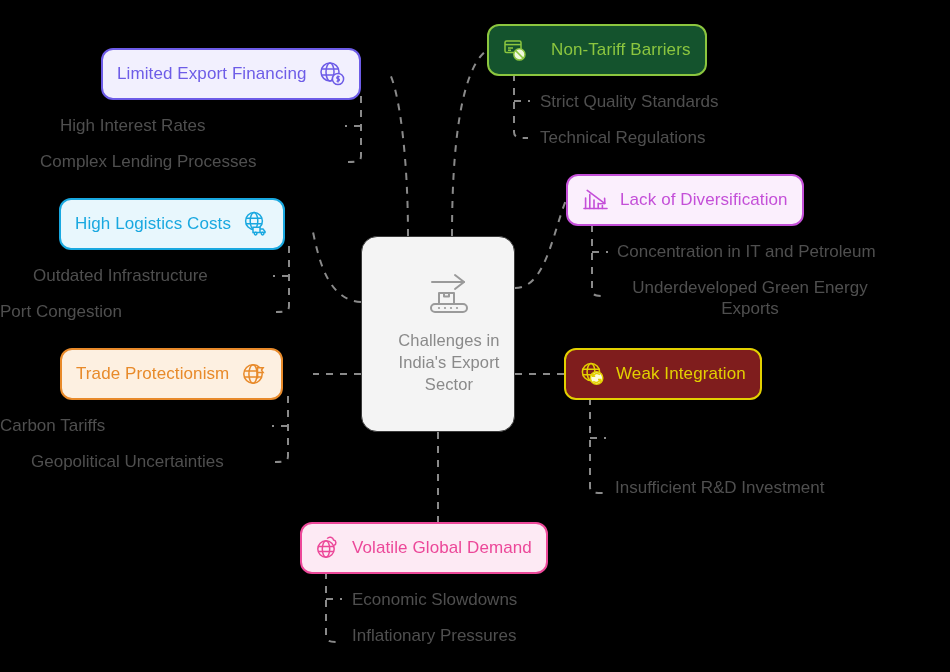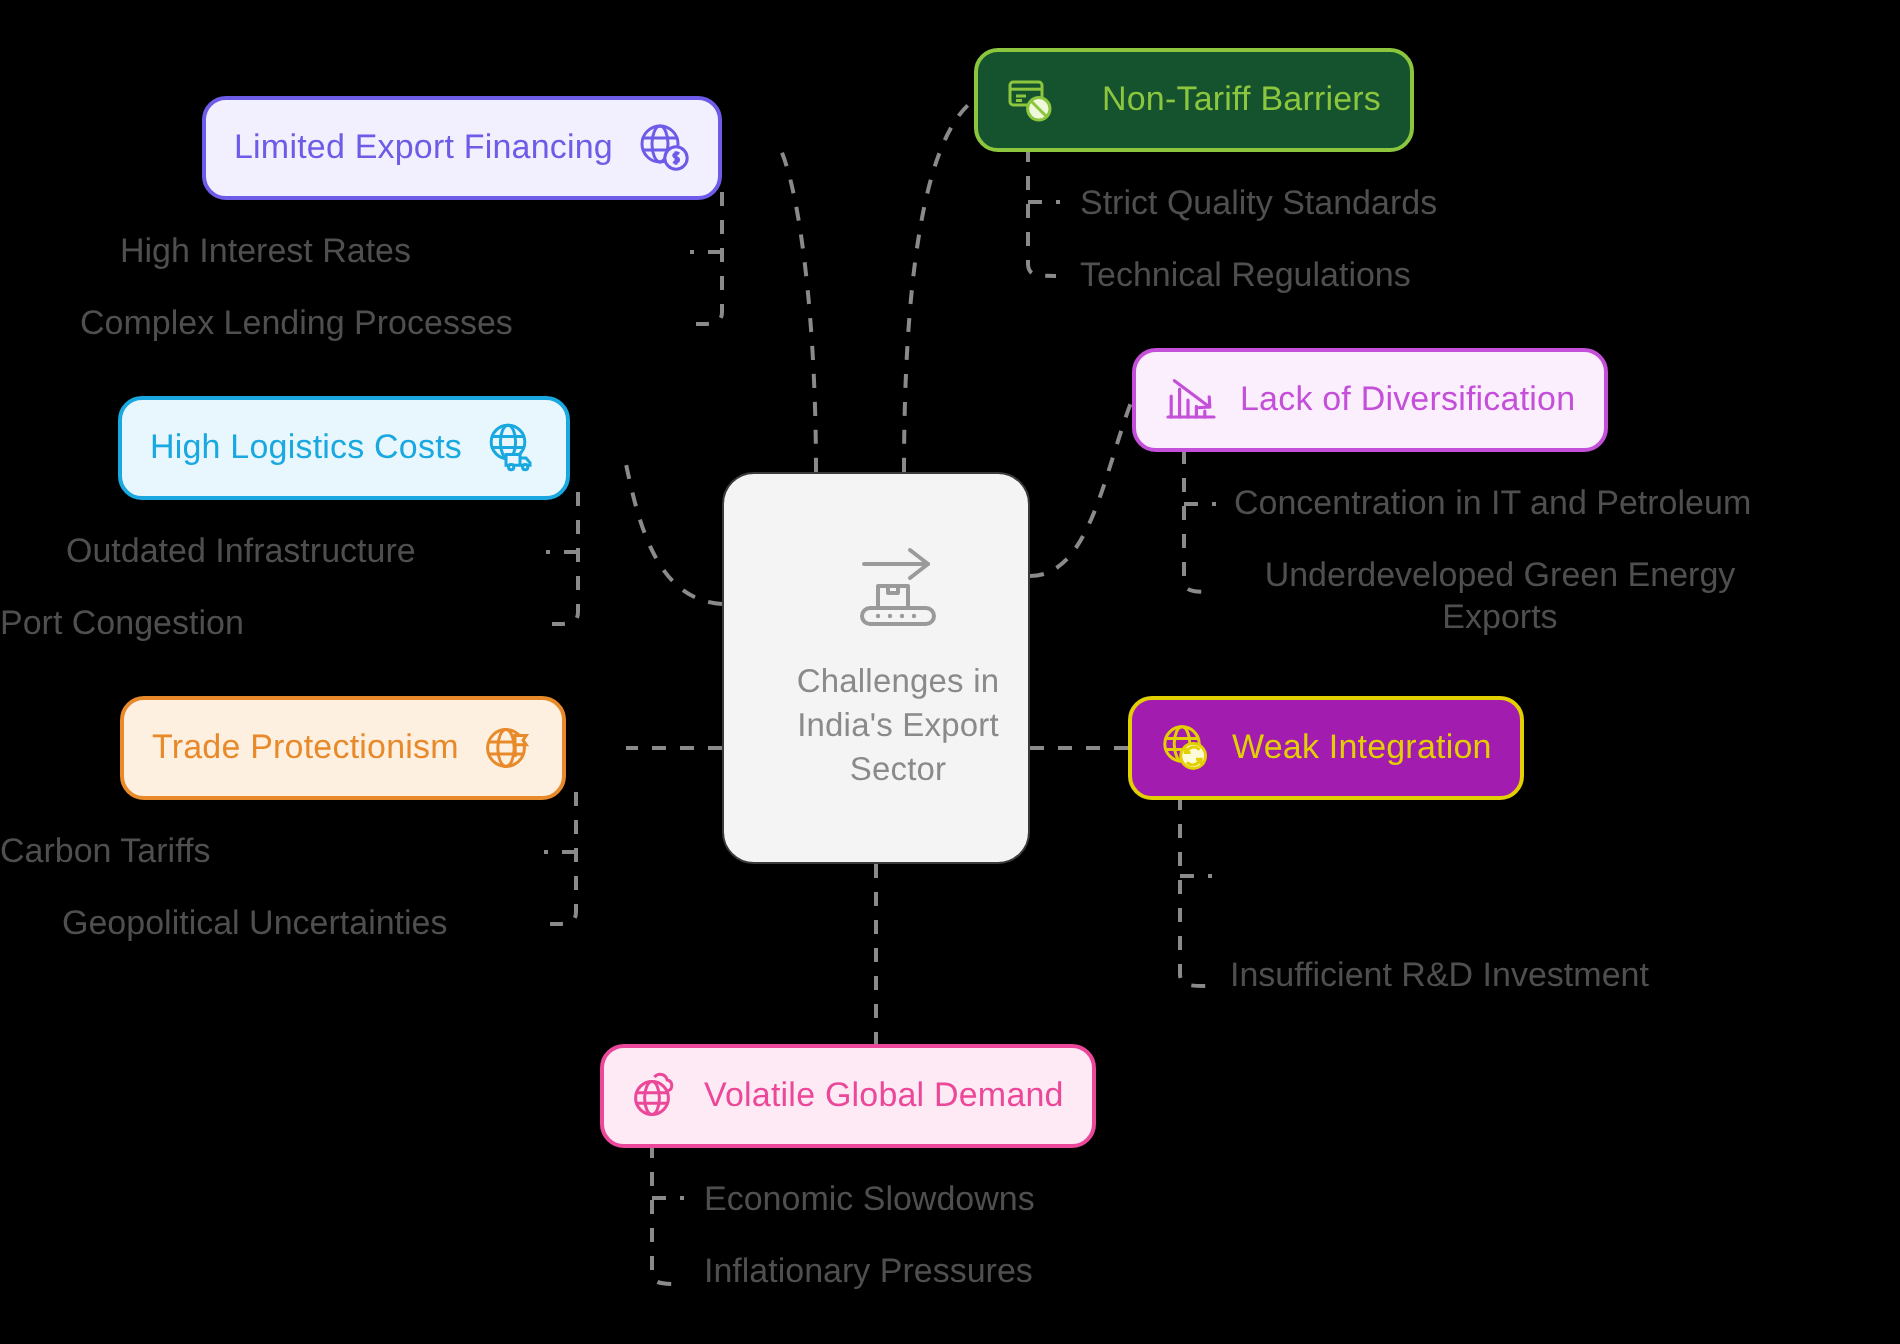--- a/index.html
+++ b/index.html
@@ -226,21 +226,21 @@
         <path d="M3.6 21.5 V11 M7.8 21.5 V7.6 M12 21.5 V13 M16.2 21.5 V16.2 M20.4 21.5 V18.6"></path>
         <path d="M5.2 3.4 L22.6 16.4"></path>
         <path d="M17.6 16.8 L22.9 16.5 L22.6 11.4"></path>
       </svg>
     </span>
     <span class="node-label" style="color:#c44fd8;">Lack of Diversification</span>
   </div>
   <div class="sub align-left" style="left:617px; top:241px; width:330px;">Concentration in IT and Petroleum</div>
   <div class="sub wrap" style="left:617px; top:277px; width:266px; text-align:center;">Underdeveloped Green Energy Exports</div>
 
-  <div class="node icon-left" style="left:564px; top:348px; background:#a21caf; border-color:#e3d000;">
+  <div class="node icon-left" style="left:564px; top:348px; background:#7f1d1d; border-color:#e3d000;">
     <span class="node-icon">
       <svg width="26" height="26" viewBox="0 0 26 26" fill="none" stroke="#e3d000" stroke-width="1.5">
         <circle cx="11" cy="11" r="8.6"></circle>
         <ellipse cx="11" cy="11" rx="3.9" ry="8.6"></ellipse>
         <path d="M2.6 8.2 H19.4 M2.6 13.8 H19.4"></path>
         <circle cx="16.6" cy="17" r="6.2" fill="#fdfbd8"></circle>
         <path d="M13.2 15 a4 4 0 0 1 6.6-1.2 M19.9 19.2 a4 4 0 0 1-6.5 1 M12.6 12.6 v2.6 h2.6 M20.6 21.2 v-2.6 h-2.6"></path>
       </svg>
     </span>
     <span class="node-label" style="color:#e3d000;">Weak Integration</span>

